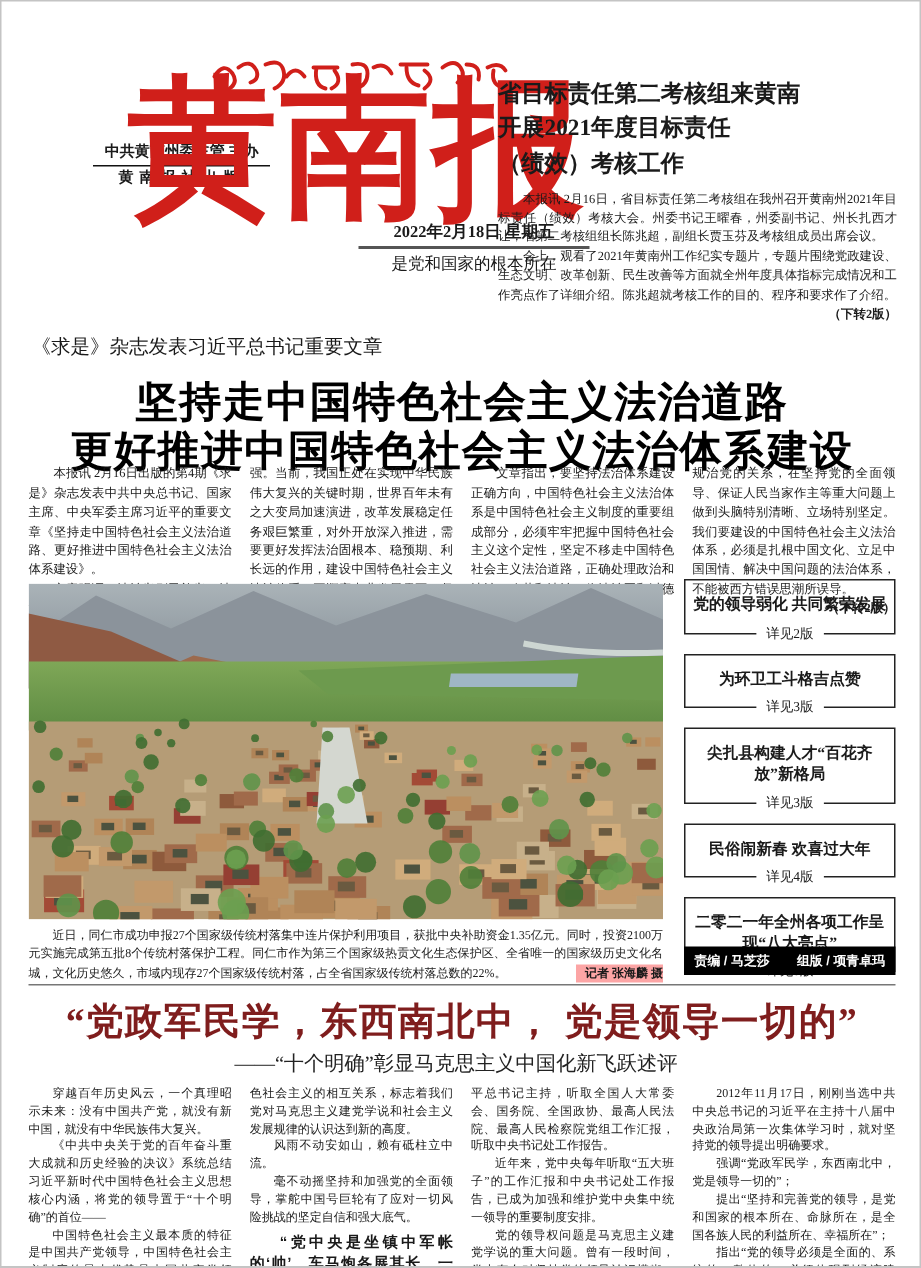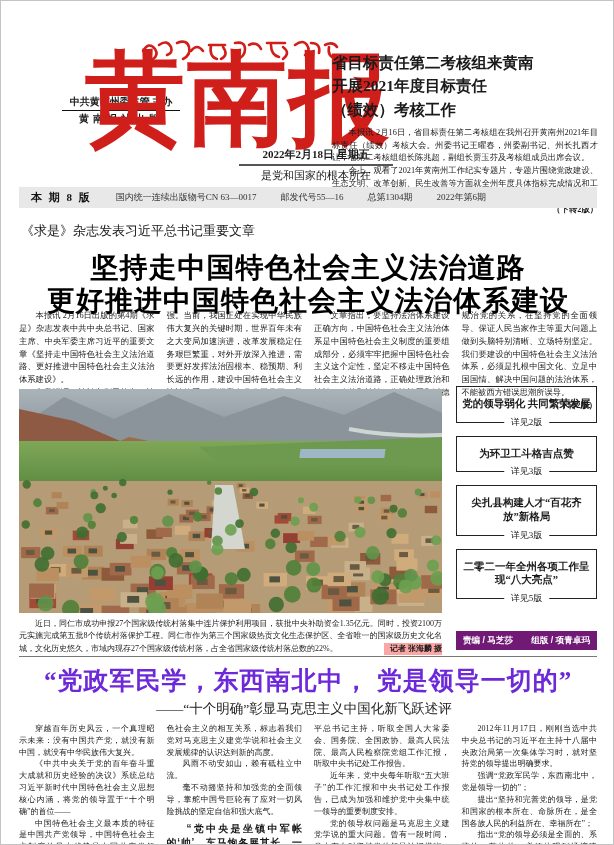--- a/index.html
+++ b/index.html
@@ -47,28 +47,28 @@
   .caption{position:absolute;left:18px;top:617px;width:423px;font-size:8px;line-height:1.55;
     text-align:justify;min-height:36px;}
   .caption .credit{position:absolute;right:0;bottom:0;background:#fca5a5;padding-left:6px;font-weight:bold;}
   
   .sidebar{position:absolute;left:455px;top:385px;width:141px;}
   .sbox{position:relative;border:1.5px solid #222;margin-bottom:13px;padding:10px 3px 11px;
     text-align:center;}
   .sbox .stitle{font-size:10.5px;font-weight:bold;line-height:1.3;}
   .sbox .sref{position:absolute;left:50%;bottom:-7px;transform:translateX(-50%);
     background:#fff;padding:0 7px;font-size:9px;white-space:nowrap;}
-  .editorbar{position:absolute;left:455px;top:630px;width:141px;height:19px;background:#701a75;
+  .editorbar{position:absolute;left:455px;top:630px;width:141px;height:19px;background:#000000;
     color:#fff;font-size:8.6px;font-weight:bold;display:flex;align-items:center;
     justify-content:space-between;padding:0 7px;box-sizing:border-box;
     font-family:"Liberation Sans","DejaVu Sans",sans-serif;white-space:nowrap;}
   
   .divider{position:absolute;left:18px;top:655px;width:578px;border-top:1px solid #777;}
   .bot-headline{position:absolute;left:0;top:663px;width:614px;text-align:center;
-    font-size:25px;font-weight:bold;letter-spacing:1px;color:#6d28d9;}
+    font-size:25px;font-weight:bold;letter-spacing:1px;color:#7f1d1d;}
   .bot-subtitle{position:absolute;left:0;top:699px;width:606px;text-align:center;
     font-size:13.5px;color:#222;}
   .bot-cols{position:absolute;left:18px;top:722px;width:578px;display:flex;gap:12px;}
   .bot-cols .col{flex:1;font-size:8px;line-height:1.48;text-align:justify;}
   .subhead{font-family:"Liberation Sans","DejaVu Sans",sans-serif;font-weight:bold;
     font-size:10px;line-height:1.45;margin:4px 0;text-indent:2em;}
 </style>
 </head>
 <body>
 
@@ -105,27 +105,20 @@
     <h2><span>省目标责任第二考核组来黄南</span><br>
       <span>开展2021年度目标责任</span><br>
       <span>（绩效）考核工作</span></h2>
     <div class="body">
         <p>本报讯 2月16日，省目标责任第二考核组在我州召开黄南州2021年目标责任（绩效）考核大会。州委书记王曜春，州委副书记、州长扎西才让，省第二考核组组长陈兆超，副组长贾玉芬及考核组成员出席会议。</p>
         <p>会上，观看了2021年黄南州工作纪实专题片，专题片围绕党政建设、生态文明、改革创新、民生改善等方面就全州年度具体指标完成情况和工作亮点作了详细介绍。陈兆超就考核工作的目的、程序和要求作了介绍。</p>
         <p class="jump">（下转2版）</p>
       </div>
   </div>
 
-  <div class="infobar">
-    <span class="edition">本 期 8 版</span>
-    <span>国内统一连续出版物号CN 63—0017</span>
-    <span>邮发代号55—16</span>
-    <span>总第1304期</span>
-    <span>2022年第6期</span>
-  </div>
 
   <div class="kicker">《求是》杂志发表习近平总书记重要文章</div>
   <div class="lead-headline">
     <span>坚持走中国特色社会主义法治道路</span><br>
     <span>更好推进中国特色社会主义法治体系建设</span>
   </div>
   <div class="lead-cols">
     <div class="col">
         <p>本报讯 2月16日出版的第4期《求是》杂志发表中共中央总书记、国家主席、中央军委主席习近平的重要文章《坚持走中国特色社会主义法治道路、更好推进中国特色社会主义法治体系建设》。</p>
         <p>文章强调，法治兴则民族兴，法治强则国家</p>
@@ -432,20 +425,24 @@
     </div>
     <div class="sbox">
       <div class="stitle">为环卫工斗格吉点赞</div>
       <div class="sref">详见3版</div>
     </div>
     <div class="sbox">
       <div class="stitle">尖扎县构建人才“百花齐放”新格局</div>
       <div class="sref">详见3版</div>
     </div>
     <div class="sbox">
+      <div class="stitle">民俗闹新春 欢喜过大年</div>
+      <div class="sref">详见4版</div>
+    </div>
+    <div class="sbox">
       <div class="stitle">二零二一年全州各项工作呈现“八大亮点”</div>
       <div class="sref">详见5版</div>
     </div>
   </div>
 
   <div class="editorbar">
     <span>责编 / 马芝莎</span>
     <span>组版 / 项青卓玛</span>
   </div>
 

